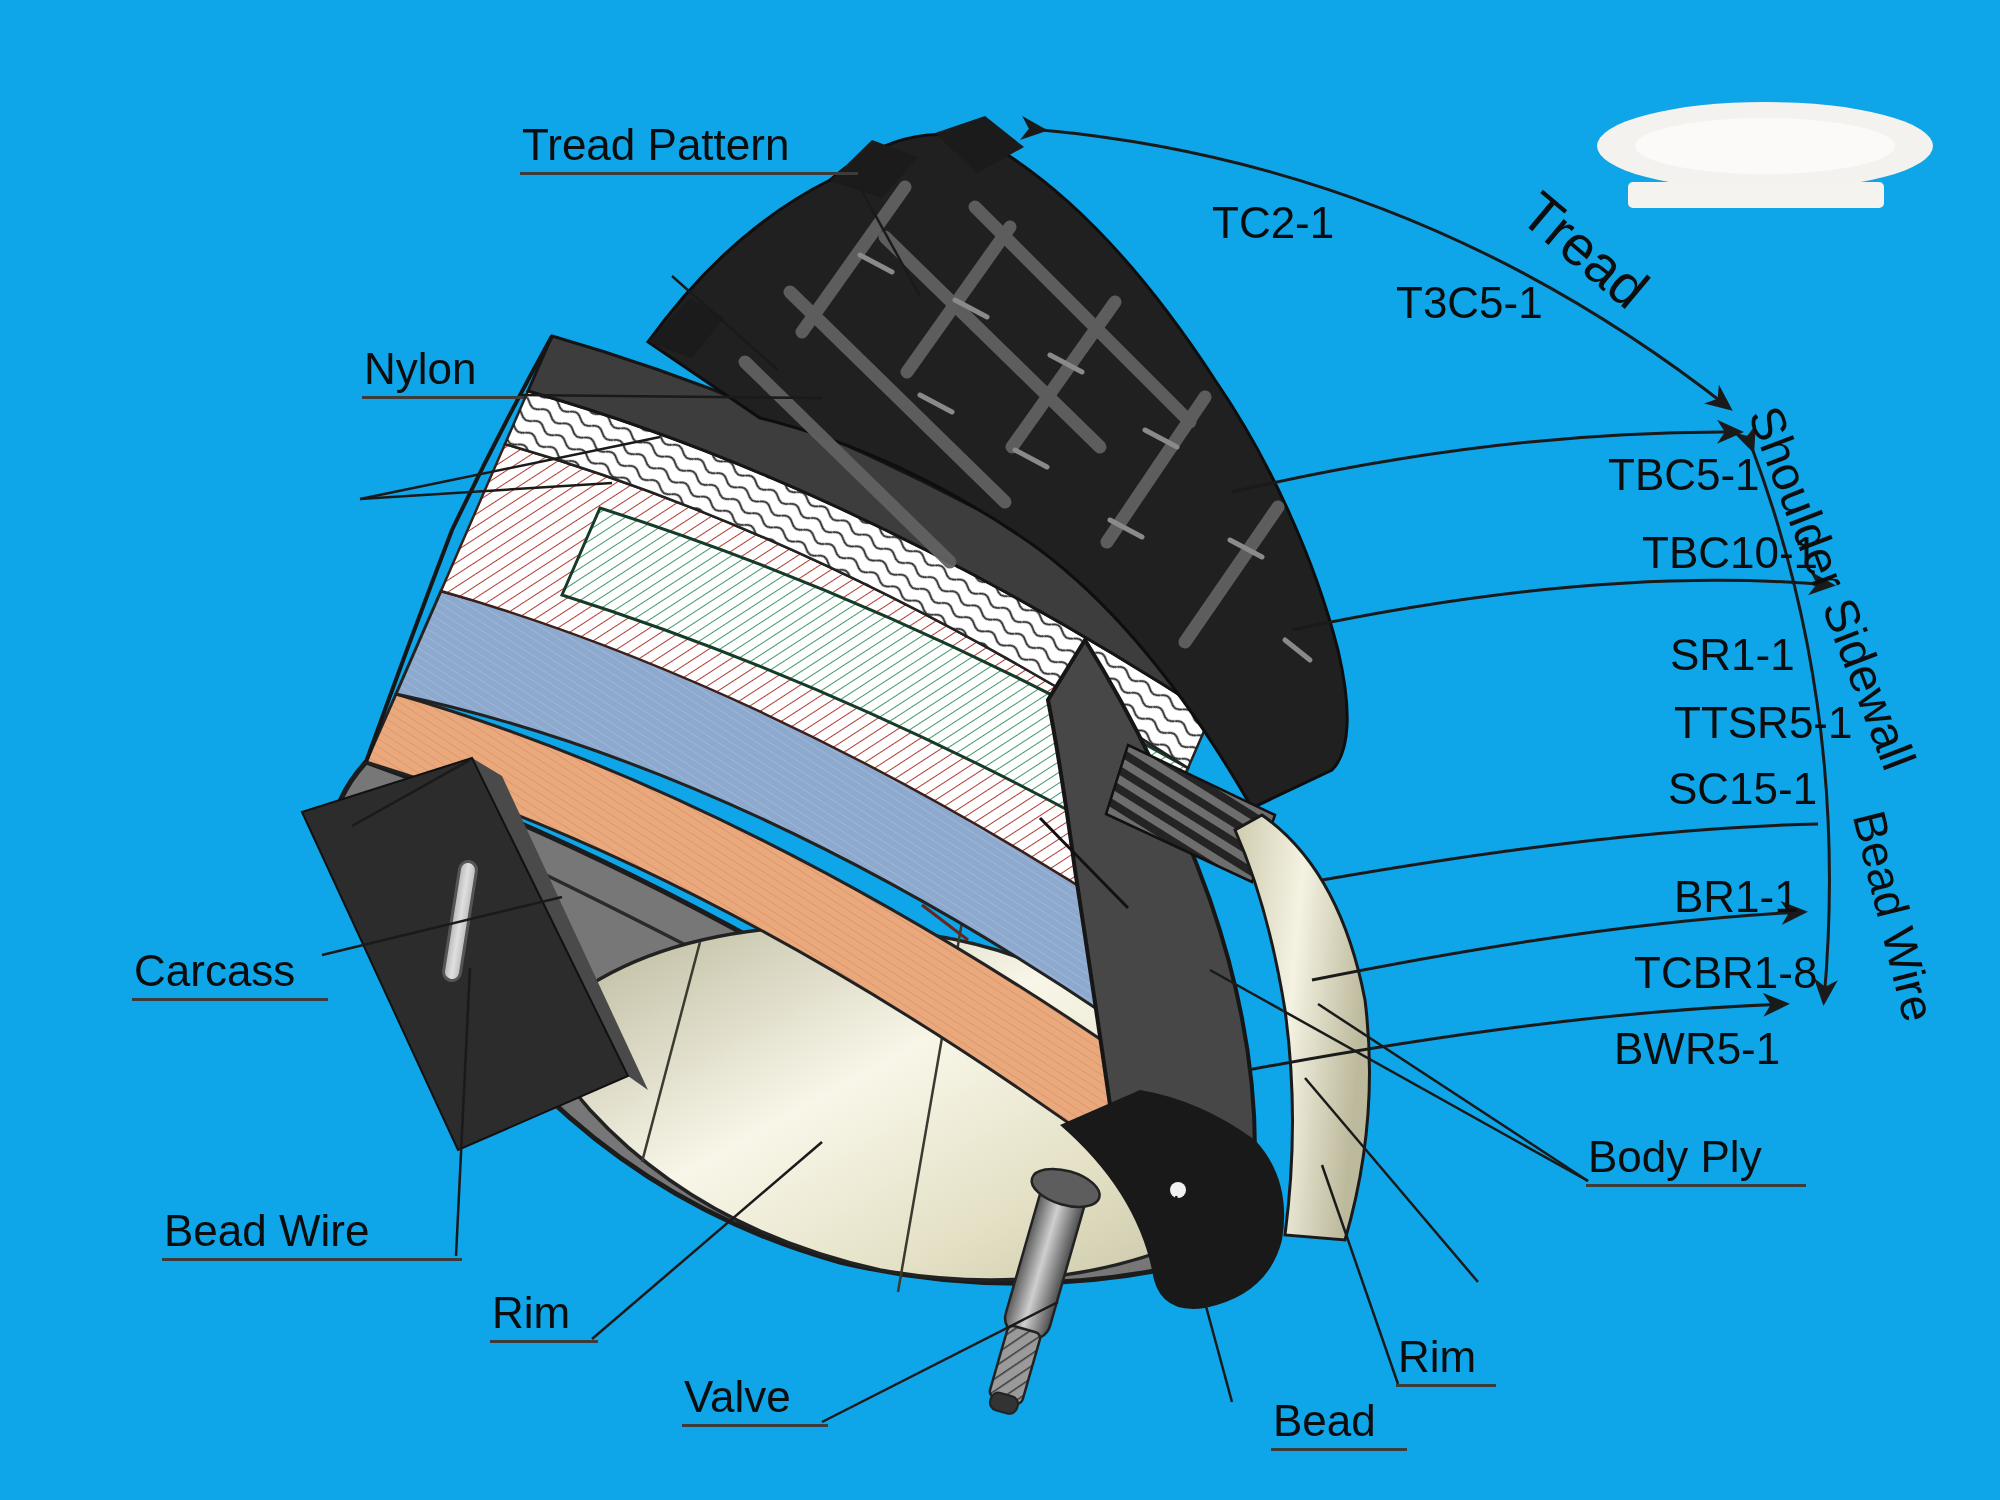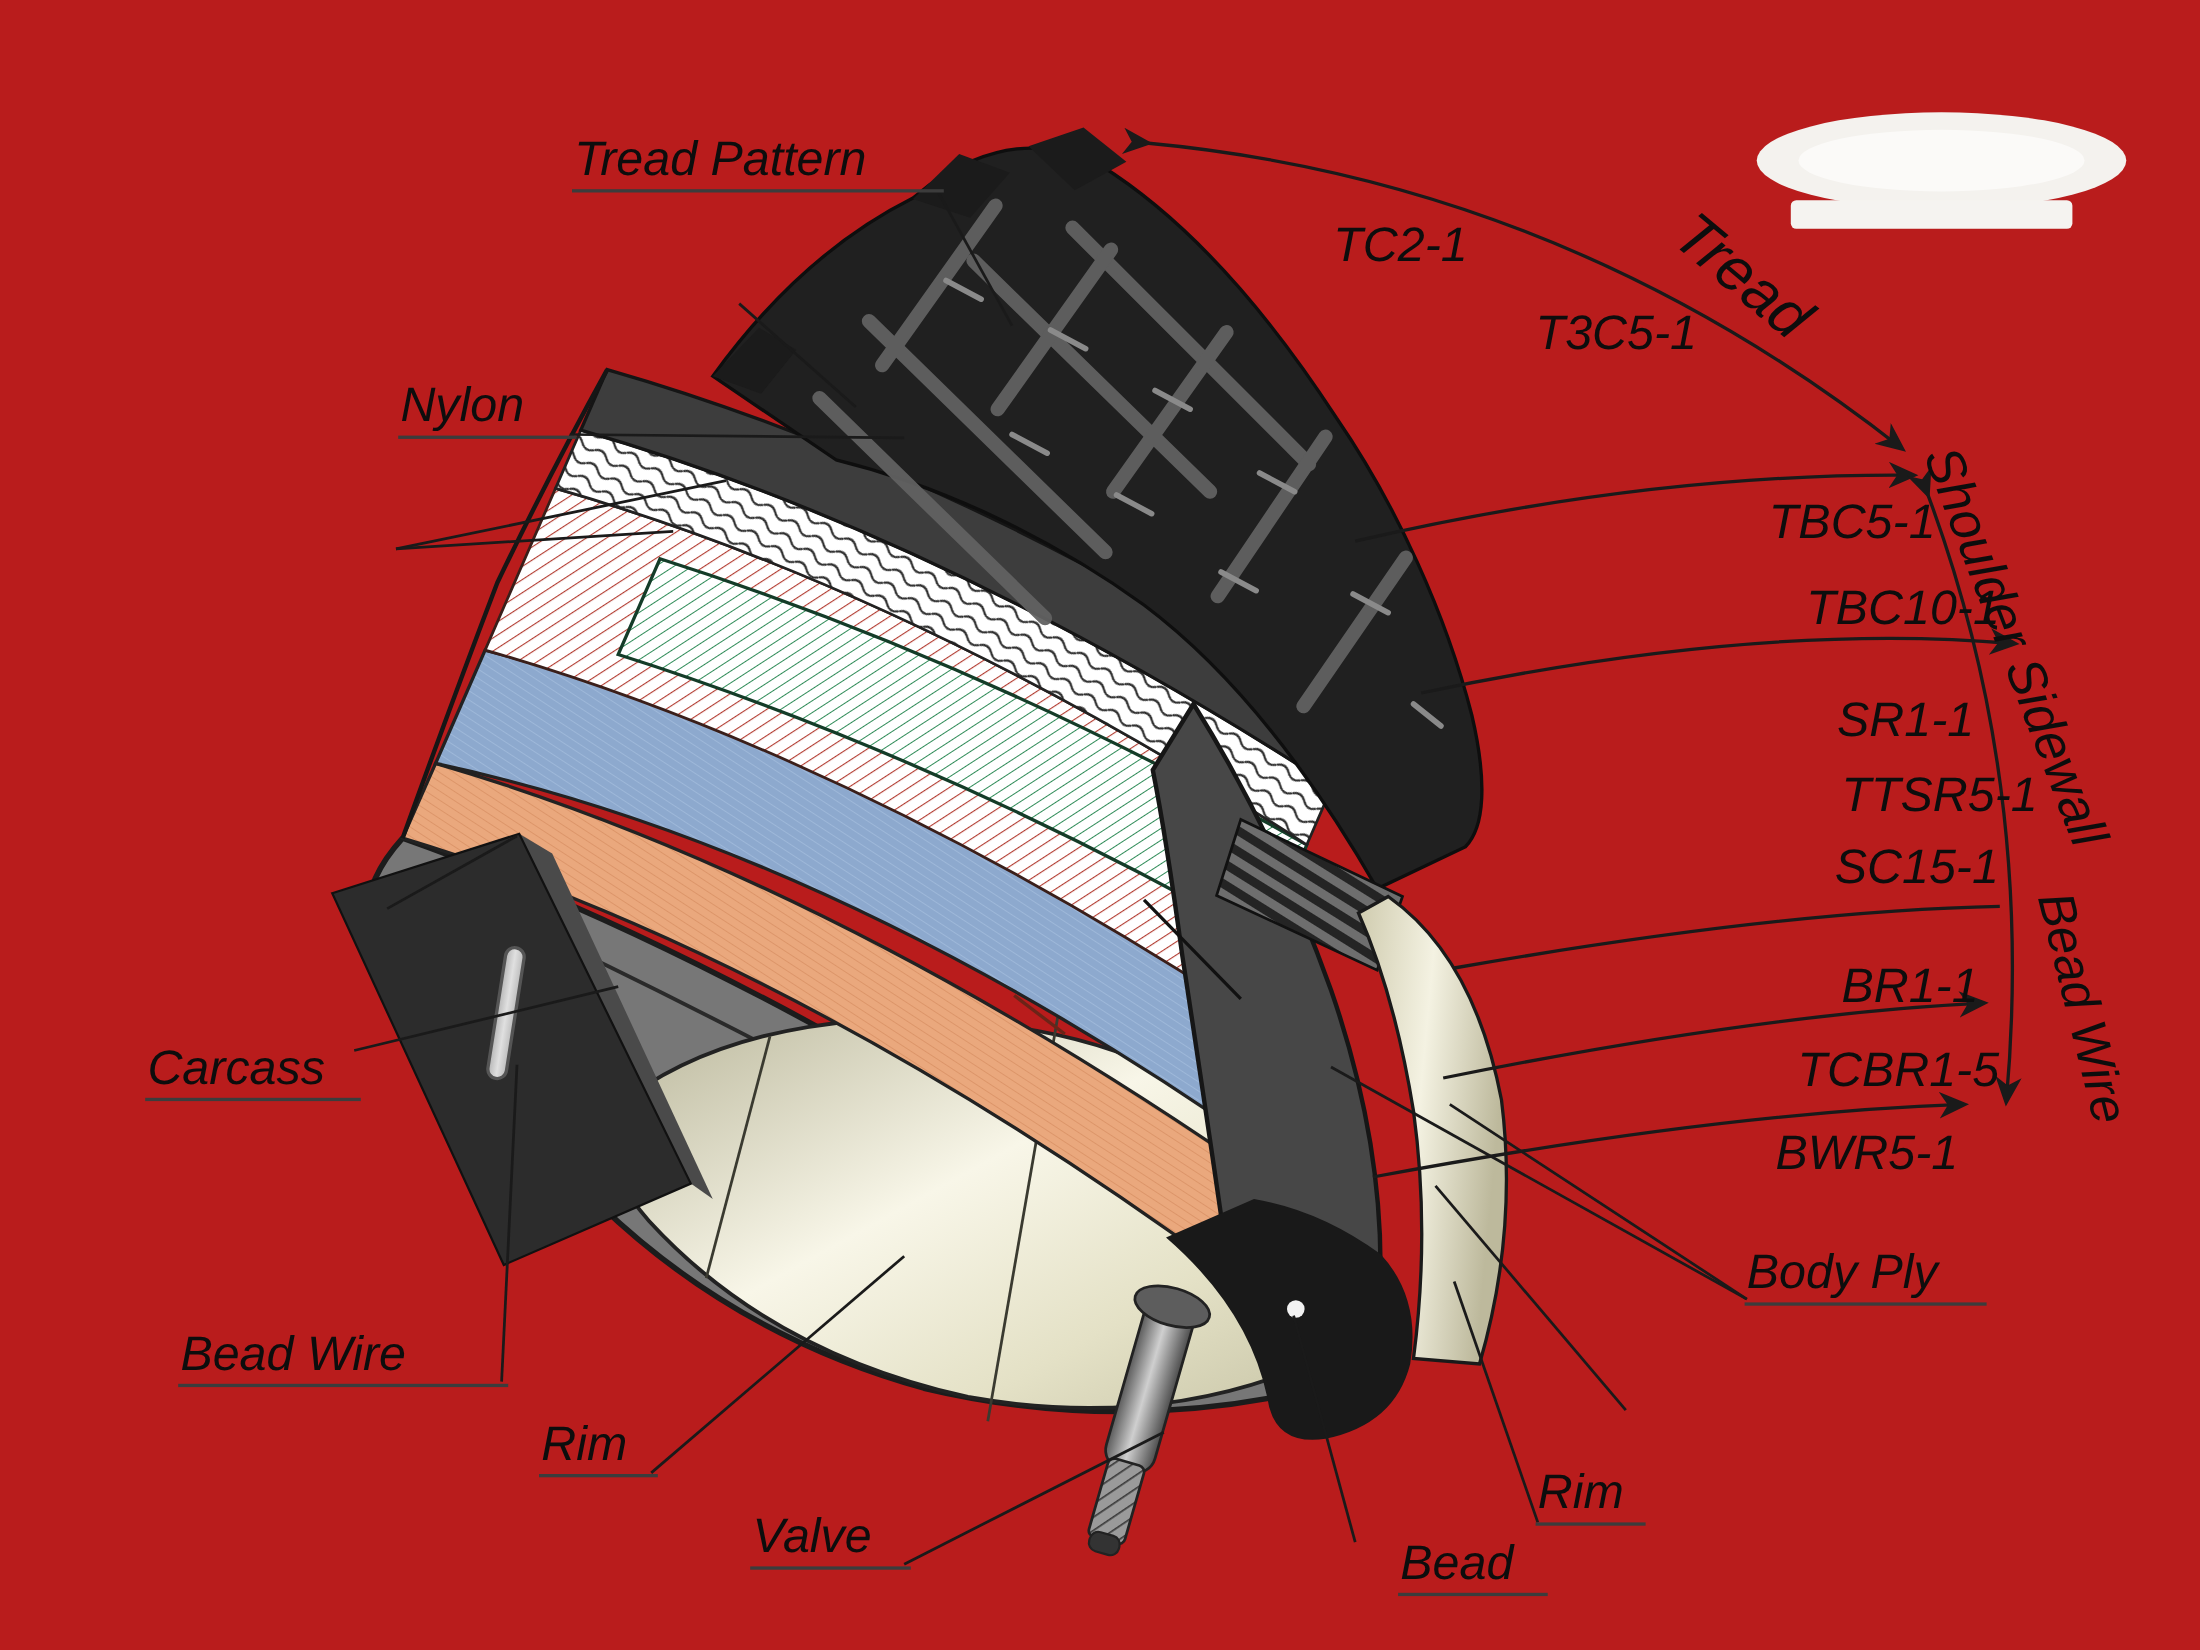--- a/index.html
+++ b/index.html
@@ -1,17 +1,17 @@
 <!DOCTYPE html>
 <html><head>
 <meta charset="utf-8">
 <style>
   html,body{margin:0;padding:0;background:#fff;}
   body{width:2000px;height:1500px;overflow:hidden;font-family:"Liberation Sans",sans-serif;}
-  .stage{position:relative;width:2000px;height:1500px;background:#b91c1c;font-style:italic;}
+  .stage{position:relative;width:2000px;height:1500px;background:#0ea5e9;}
   .stage svg.art{position:absolute;left:0;top:0;}
   .lbl{position:absolute;color:#0d0d0d;font-size:44px;line-height:1.05;white-space:nowrap;
        border-bottom:3px solid #3c3c3c;padding:0 6px 4px 2px;}
   .code{position:absolute;color:#0d0d0d;font-size:44px;white-space:nowrap;}
   .section-lbl{position:absolute;color:#0d0d0d;font-size:50px;white-space:nowrap;
        transform:translate(-50%,-50%);}
 </style>
 </head>
 <body>
 
@@ -204,20 +204,20 @@
 <div class="lbl" style="left:1586px;top:1134px;width:212px;">Body Ply</div>
 
 <div class="code" style="left:1212px;top:198px;">TC2-1</div>
 <div class="code" style="left:1396px;top:278px;">T3C5-1</div>
 <div class="code" style="left:1608px;top:450px;">TBC5-1</div>
 <div class="code" style="left:1642px;top:528px;text-align:right;">TBC10-1</div>
 <div class="code" style="left:1670px;top:630px;">SR1-1</div>
 <div class="code" style="left:1674px;top:698px;">TTSR5-1</div>
 <div class="code" style="left:1668px;top:764px;">SC15-1</div>
 <div class="code" style="left:1674px;top:872px;">BR1-1</div>
-<div class="code" style="left:1634px;top:948px;">TCBR1-5</div>
+<div class="code" style="left:1634px;top:948px;">TCBR1-8</div>
 <div class="code" style="left:1614px;top:1024px;">BWR5-1</div>
 
 <div class="section-lbl" style="left:1585px;top:250px;font-size:56px;transform:translate(-50%,-50%) rotate(40deg);">Tread</div>
 <div class="section-lbl" style="left:1832px;top:588px;font-size:48px;transform:translate(-50%,-50%) rotate(69deg);">Shoulder Sidewall</div>
 <div class="section-lbl" style="left:1894px;top:916px;font-size:46px;transform:translate(-50%,-50%) rotate(76deg);">Bead Wire</div>
 
 </div>
 
 </body></html>

